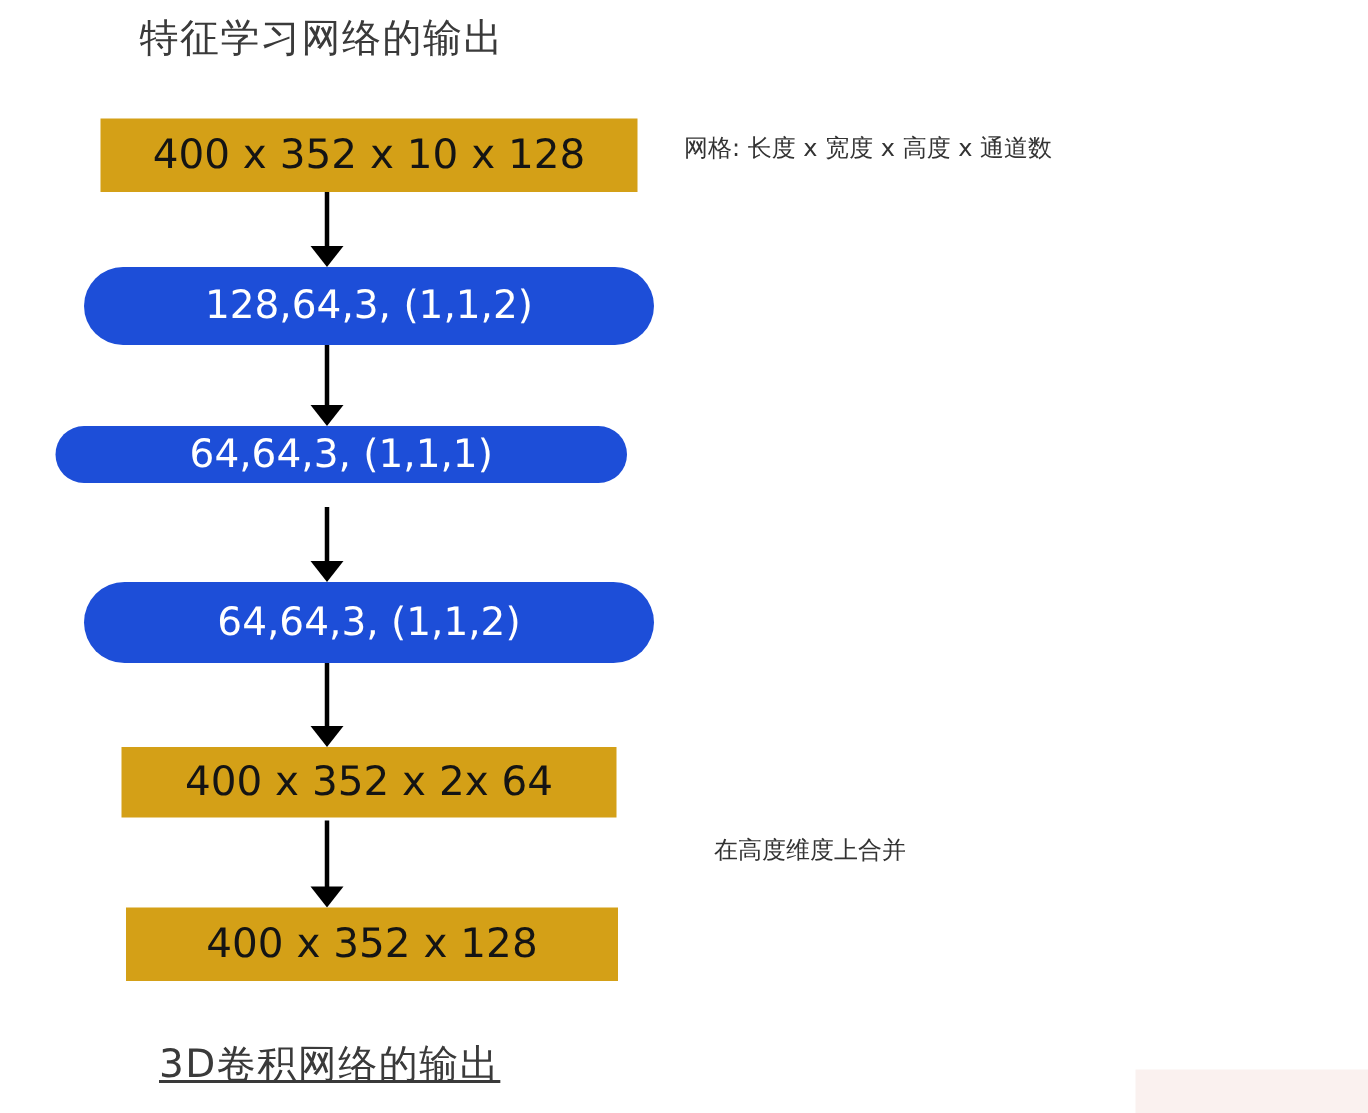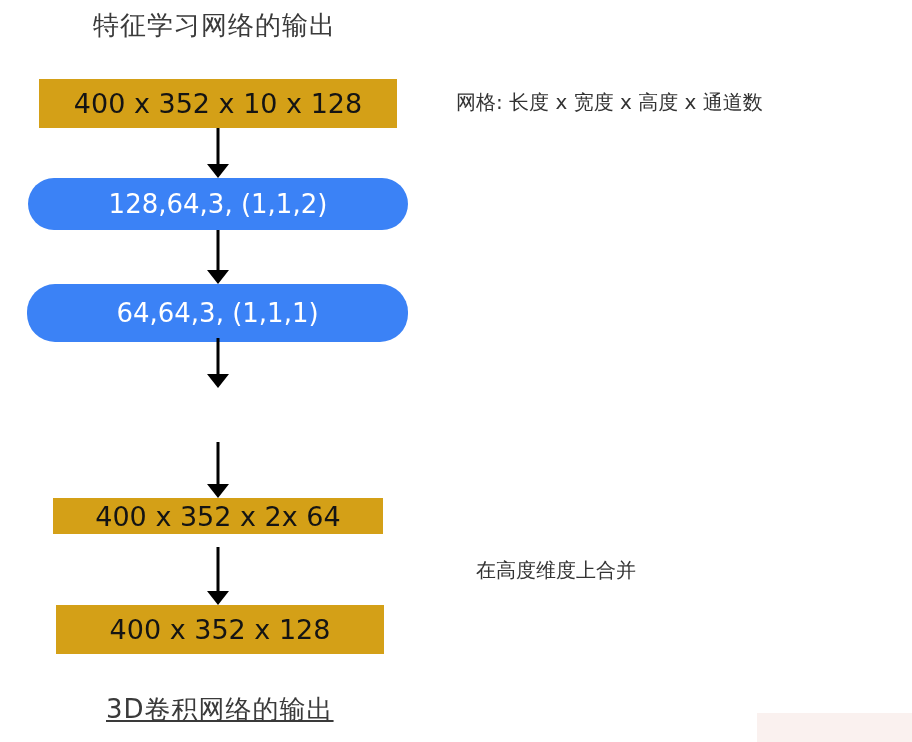--- a/index.html
+++ b/index.html
@@ -21,37 +21,38 @@
     white-space: nowrap;
   }
   .title-top { left: 93px; top: 8px; }
   .title-bottom { left: 106px; top: 692px; text-decoration: underline; }
   .node {
     position: absolute;
     display: flex;
     align-items: center;
     justify-content: center;
     white-space: nowrap;
+    margin-left: 28px;
   }
   .node-tensor {
     background: #d4a017;
     color: #141414;
     font-size: 27px;
   }
   .node-conv {
-    background: #3b82f6;
+    background: #1d4ed8;
     color: #ffffff;
     font-size: 26px;
     border-radius: 28px;
   }
   .tensor-1 { left: 39px;  top: 79px;  width: 358px; height: 49px; }
   .conv-1   { left: 28px;  top: 178px; width: 380px; height: 52px; }
-  .conv-2   { left: 27px;  top: 284px; width: 381px; height: 58px; }
+  .conv-2   { left: 9px;  top: 284px; width: 381px; height: 38px; }
   .conv-3   { left: 28px;  top: 388px; width: 380px; height: 54px; }
-  .tensor-2 { left: 53px;  top: 498px; width: 330px; height: 36px; }
+  .tensor-2 { left: 53px;  top: 498px; width: 330px; height: 47px; }
   .tensor-3 { left: 56px;  top: 605px; width: 328px; height: 49px; text-align: right; }
   .arrow {
     position: absolute;
     left: 207px;
     width: 22px;
   }
   .arrow .shaft {
     position: absolute;
     left: 50%;
     top: 0;
@@ -72,21 +73,21 @@
     border-top: 14px solid #000000;
   }
   .arrow-1 { top: 128px; height: 50px; }
   .arrow-2 { top: 230px; height: 54px; }
   .arrow-3 { top: 338px; height: 50px; }
   .arrow-4 { top: 442px; height: 56px; }
   .arrow-5 { top: 547px; height: 58px; }
   .annotation {
     position: absolute;
     color: #333333;
-    font-size: 20px;
+    font-size: 16px;
     white-space: nowrap;
   }
   .annotation-1 { left: 456px; top: 89px; }
   .annotation-2 { left: 456px; top: 294px; }
   .annotation-3 { left: 476px; top: 557px; }
   .watermark-box {
     position: absolute;
     left: 757px;
     top: 713px;
     width: 155px;
@@ -121,20 +122,23 @@
 
   <div class="node node-conv conv-2">
     <span>64,64,3, (1,1,1)</span>
   </div>
 
   <div class="arrow arrow-3">
     <div class="shaft"></div>
     <div class="head"></div>
   </div>
 
+  <div class="node node-conv conv-3">
+    <span>64,64,3, (1,1,2)</span>
+  </div>
 
   <div class="arrow arrow-4">
     <div class="shaft"></div>
     <div class="head"></div>
   </div>
 
   <div class="node node-tensor tensor-2">
     <span>400 x 352 x 2x 64</span>
   </div>
 

